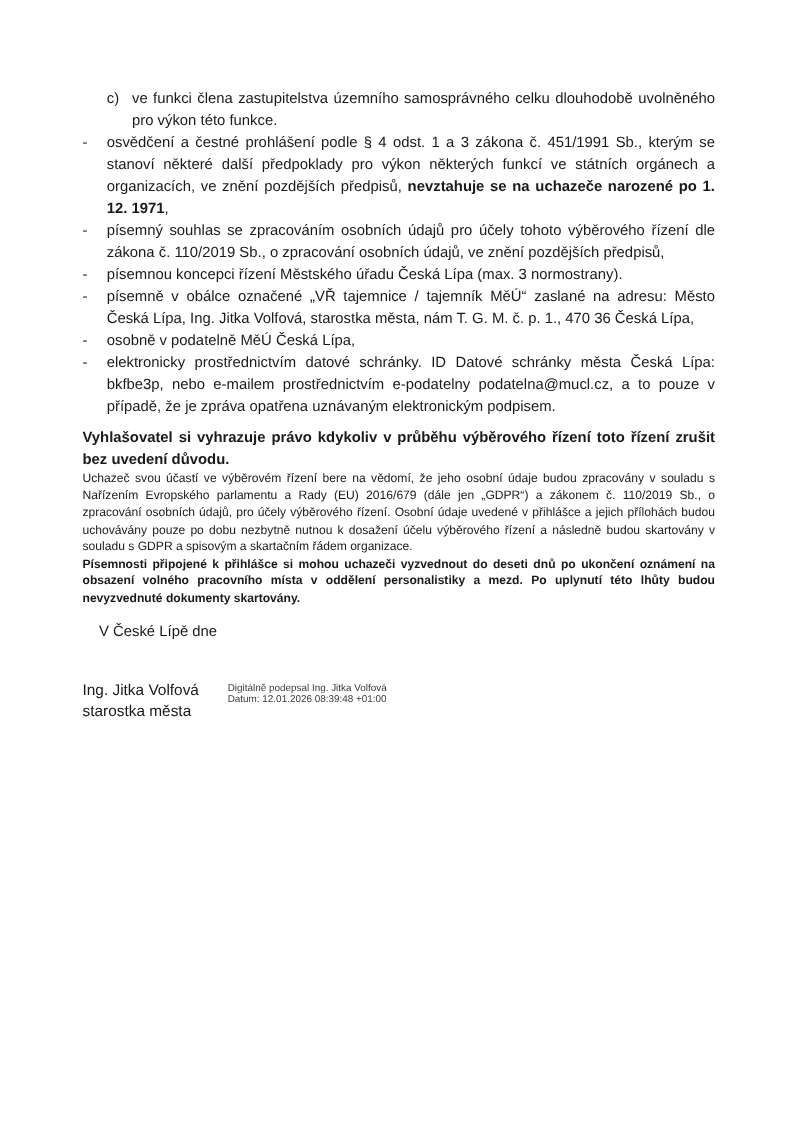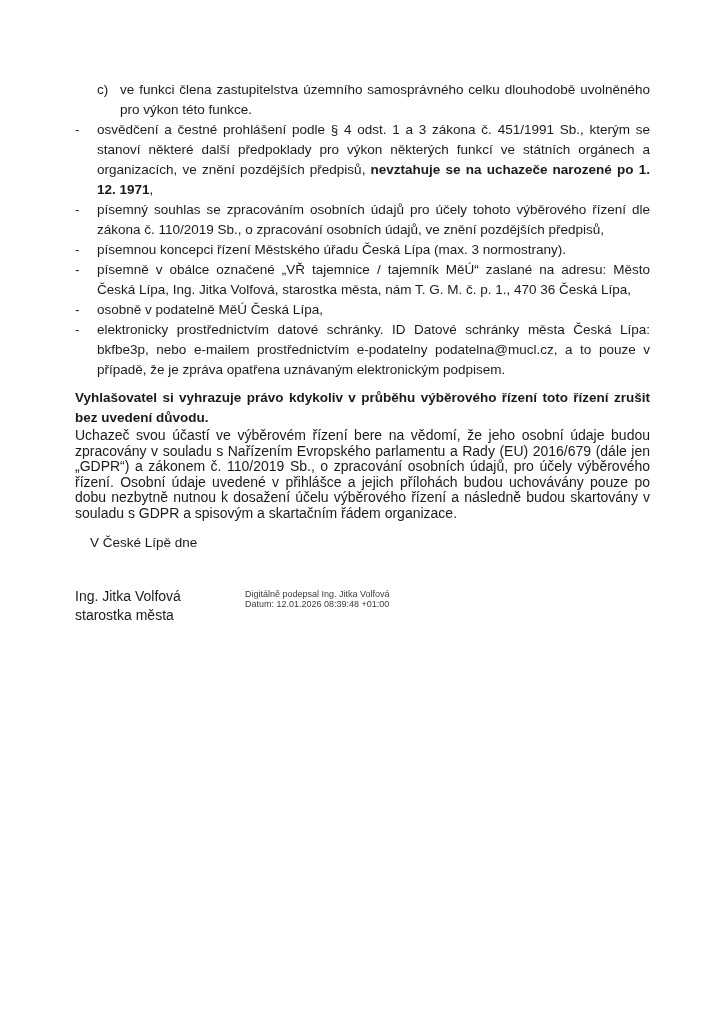--- a/index.html
+++ b/index.html
@@ -47,35 +47,34 @@
     margin-top: 12px;
   }
   .para {
     text-align: justify;
   }
   .cancellation {
     margin-top: 8px;
     font-weight: bold;
   }
   .small-para {
-    font-size: 14px;
+    font-size: 11px;
     line-height: 15.5px;
   }
   .documents-para {
     font-weight: bold;
   }
   .place-date {
     margin-top: 12px;
     margin-left: 15px;
   }
   .signature-row {
     display: flex;
     margin-top: 34px;
     align-items: flex-start;
-    gap: 38px;
   }
   .sig-name-col {
     width: 132px;
     font-size: 14px;
     line-height: 19px;
   }
   .sig-digital-col {
     font-size: 9px;
     line-height: 10px;
     color: #3a3a3a;
@@ -123,20 +122,21 @@
     </div>
 
     <div class="li">
       <span class="marker">-</span>
       <div class="text">elektronicky prostřednictvím datové schránky. ID Datové schránky města Česká Lípa: bkfbe3p, nebo e-mailem prostřednictvím e-podatelny podatelna@mucl.cz, a to pouze v případě, že je zpráva opatřena uznávaným elektronickým podpisem.</div>
     </div>
   </div>
 
   <div class="para cancellation">Vyhlašovatel si vyhrazuje právo kdykoliv v průběhu výběrového řízení toto řízení zrušit bez uvedení důvodu.</div>
   <div class="para small-para">Uchazeč svou účastí ve výběrovém řízení bere na vědomí, že jeho osobní údaje budou zpracovány v souladu s Nařízením Evropského parlamentu a Rady (EU) 2016/679 (dále jen „GDPR“) a zákonem č. 110/2019 Sb., o zpracování osobních údajů, pro účely výběrového řízení. Osobní údaje uvedené v přihlášce a jejich přílohách budou uchovávány pouze po dobu nezbytně nutnou k dosažení účelu výběrového řízení a následně budou skartovány v souladu s GDPR a spisovým a skartačním řádem organizace.</div>
+  <div class="para small-para documents-para">Písemnosti připojené k přihlášce si mohou uchazeči vyzvednout do deseti dnů po ukončení oznámení na obsazení volného pracovního místa v oddělení personalistiky a mezd. Po uplynutí této lhůty budou nevyzvednuté dokumenty skartovány.</div>
 
   <div class="place-date">V České Lípě dne</div>
 
   <div class="signature-row">
     <div class="sig-name-col">
       <div>Ing. Jitka Volfová</div>
       <div>starostka města</div>
     </div>
     <div class="sig-digital-col">
       <div>Digitálně podepsal Ing. Jitka Volfová</div>

